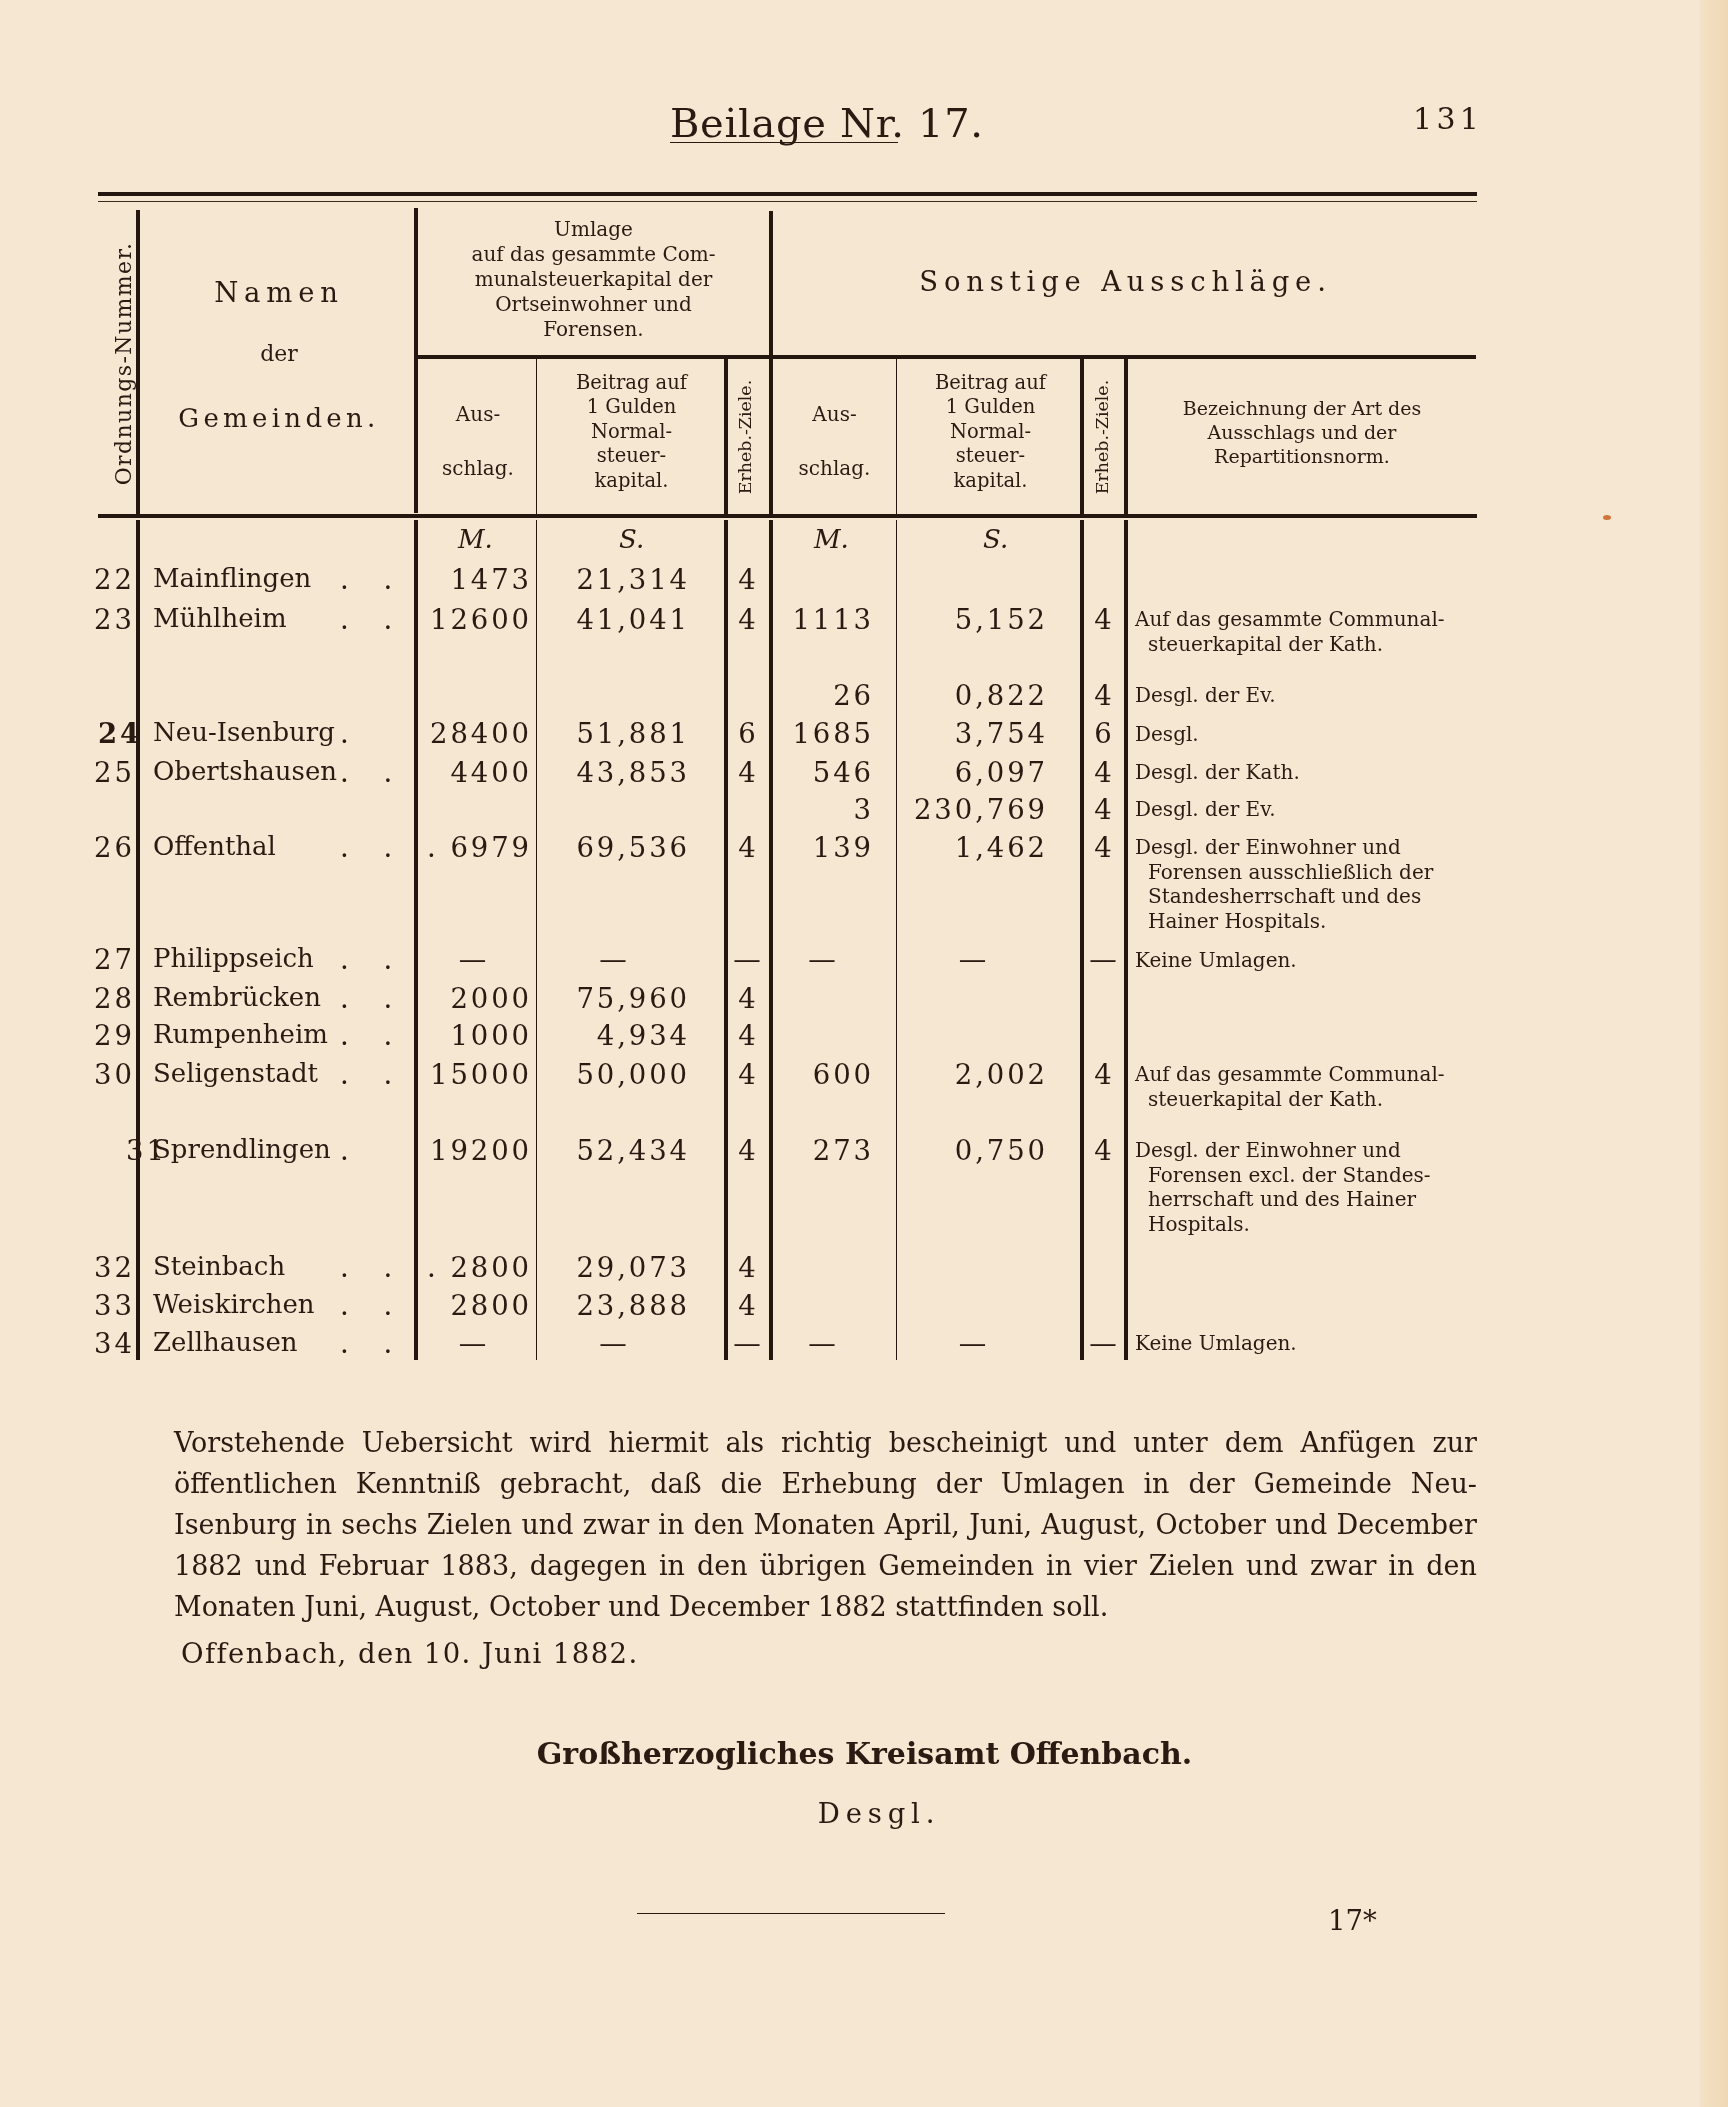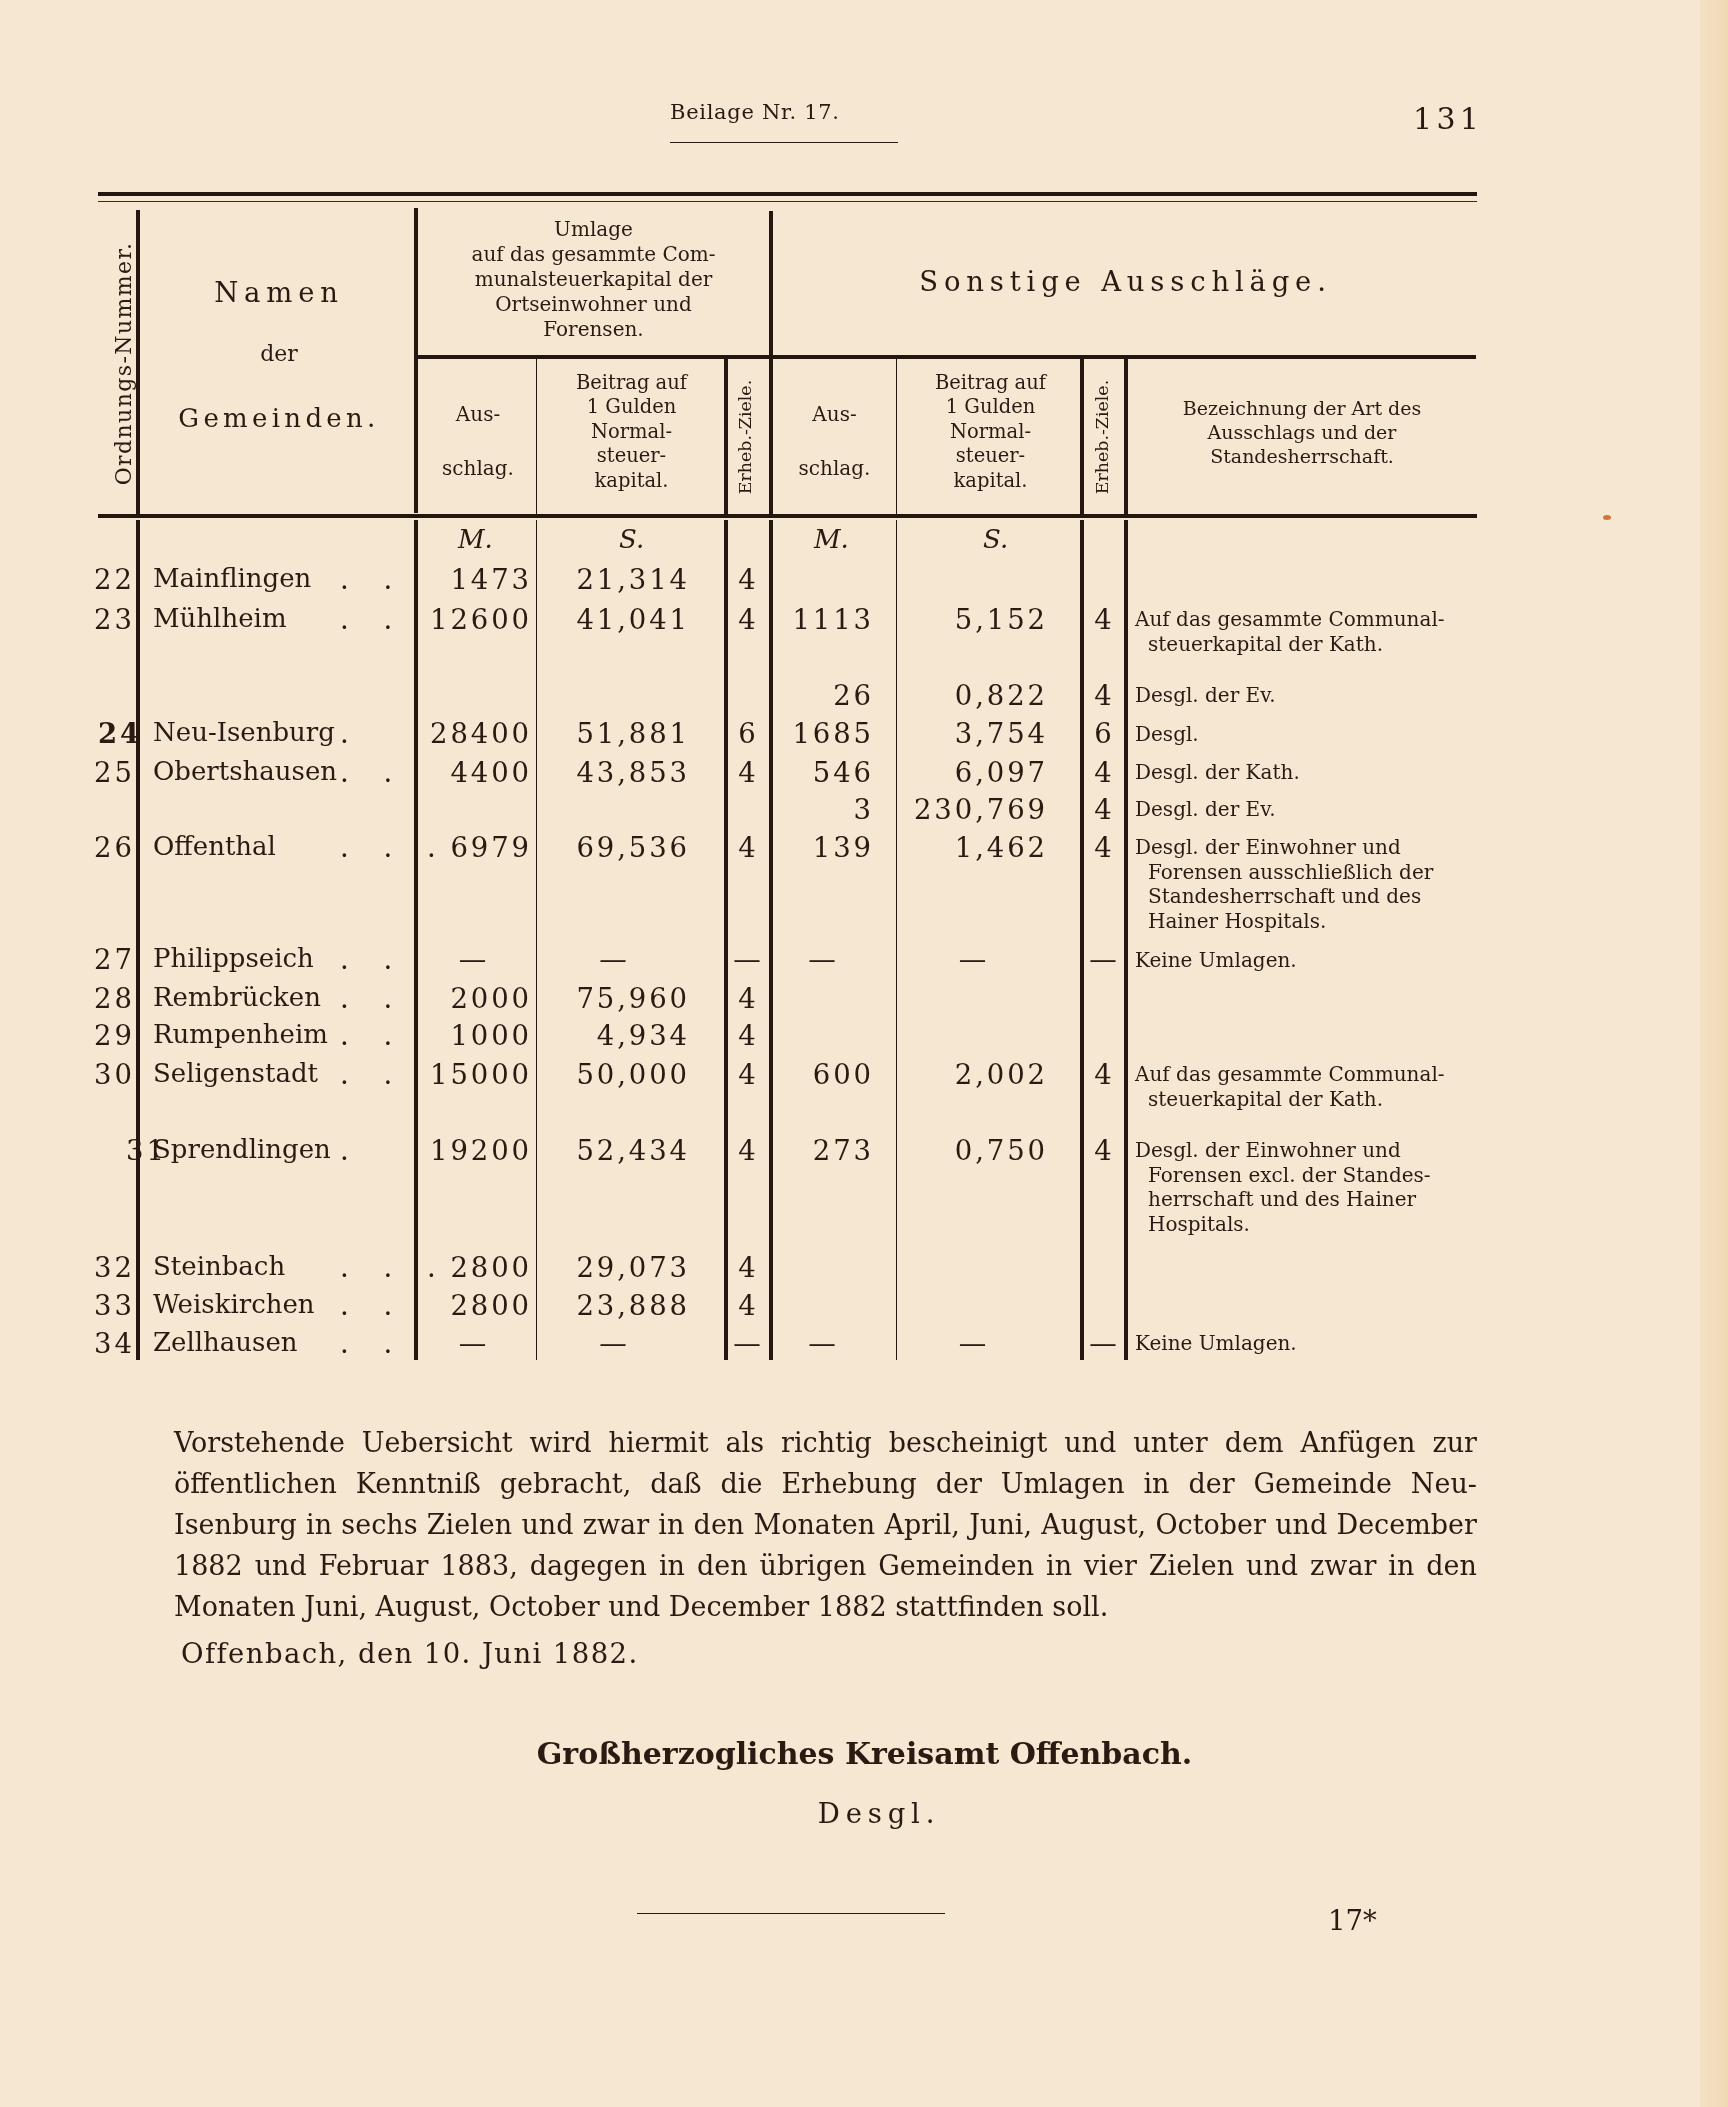--- a/index.html
+++ b/index.html
@@ -10,21 +10,21 @@
     color: #2a1a12;
     position: relative;
     overflow: hidden;
   }
   .page-edge {
     position: absolute; right: 0; top: 0; width: 29px; height: 2108px;
     background: linear-gradient(to right, #f4e2c6, #eed7b3);
   }
   .abs { position: absolute; }
   .hdr-title {
-    left: 670px; top: 100px; font-size: 21px; letter-spacing: 0.7px;
+    left: 670px; top: 100px; font-size: 40px; letter-spacing: 0.7px;
     font-family: "DejaVu Serif", serif;
   }
   .hdr-title-line { left: 670px; top: 142px; width: 228px; height: 1.4px; background: #2a1a12; }
   .page-number { left: 1413px; top: 101px; font-size: 30px; letter-spacing: 4.3px; }
   .rule-thick { left: 98px; top: 192px; width: 1379px; height: 4.3px; background: #24170f; }
   .rule-thin { left: 98px; top: 201px; width: 1379px; height: 1.4px; background: #3b2a1e; }
 
   .vline { position: absolute; background: #24170f; width: 3.6px; }
   .vline.thin { width: 1.4px; }
   .hline { position: absolute; background: #24170f; height: 3.6px; }
@@ -131,21 +131,21 @@
       <div>Beitrag auf</div>
       <div>1 Gulden</div>
       <div>Normal-</div>
       <div>steuer-</div>
       <div>kapital.</div>
     </div>
   <div class="rot" style="left:1022px; top:427px; width:159px; font-size:17.4px;">Erheb.-Ziele.</div>
   <div class="th" id="bez-head" style="left:1129px; top:397px; width:346px; font-size:19px;">
       <div>Bezeichnung der Art des</div>
       <div>Ausschlags und der</div>
-      <div>Standesherrschaft.</div>
+      <div>Repartitionsnorm.</div>
     </div>
 
   <div class="unit" style="left:458px; top:524px;">M.</div>
   <div class="unit" style="left:619px; top:524px;">S.</div>
   <div class="unit" style="left:814px; top:524px;">M.</div>
   <div class="unit" style="left:983px; top:524px;">S.</div>
 
   <div id="rows">
       <div>
         <div class="cell num-r" style="left: 94px; top: 563px; width: 40px;">22</div>

